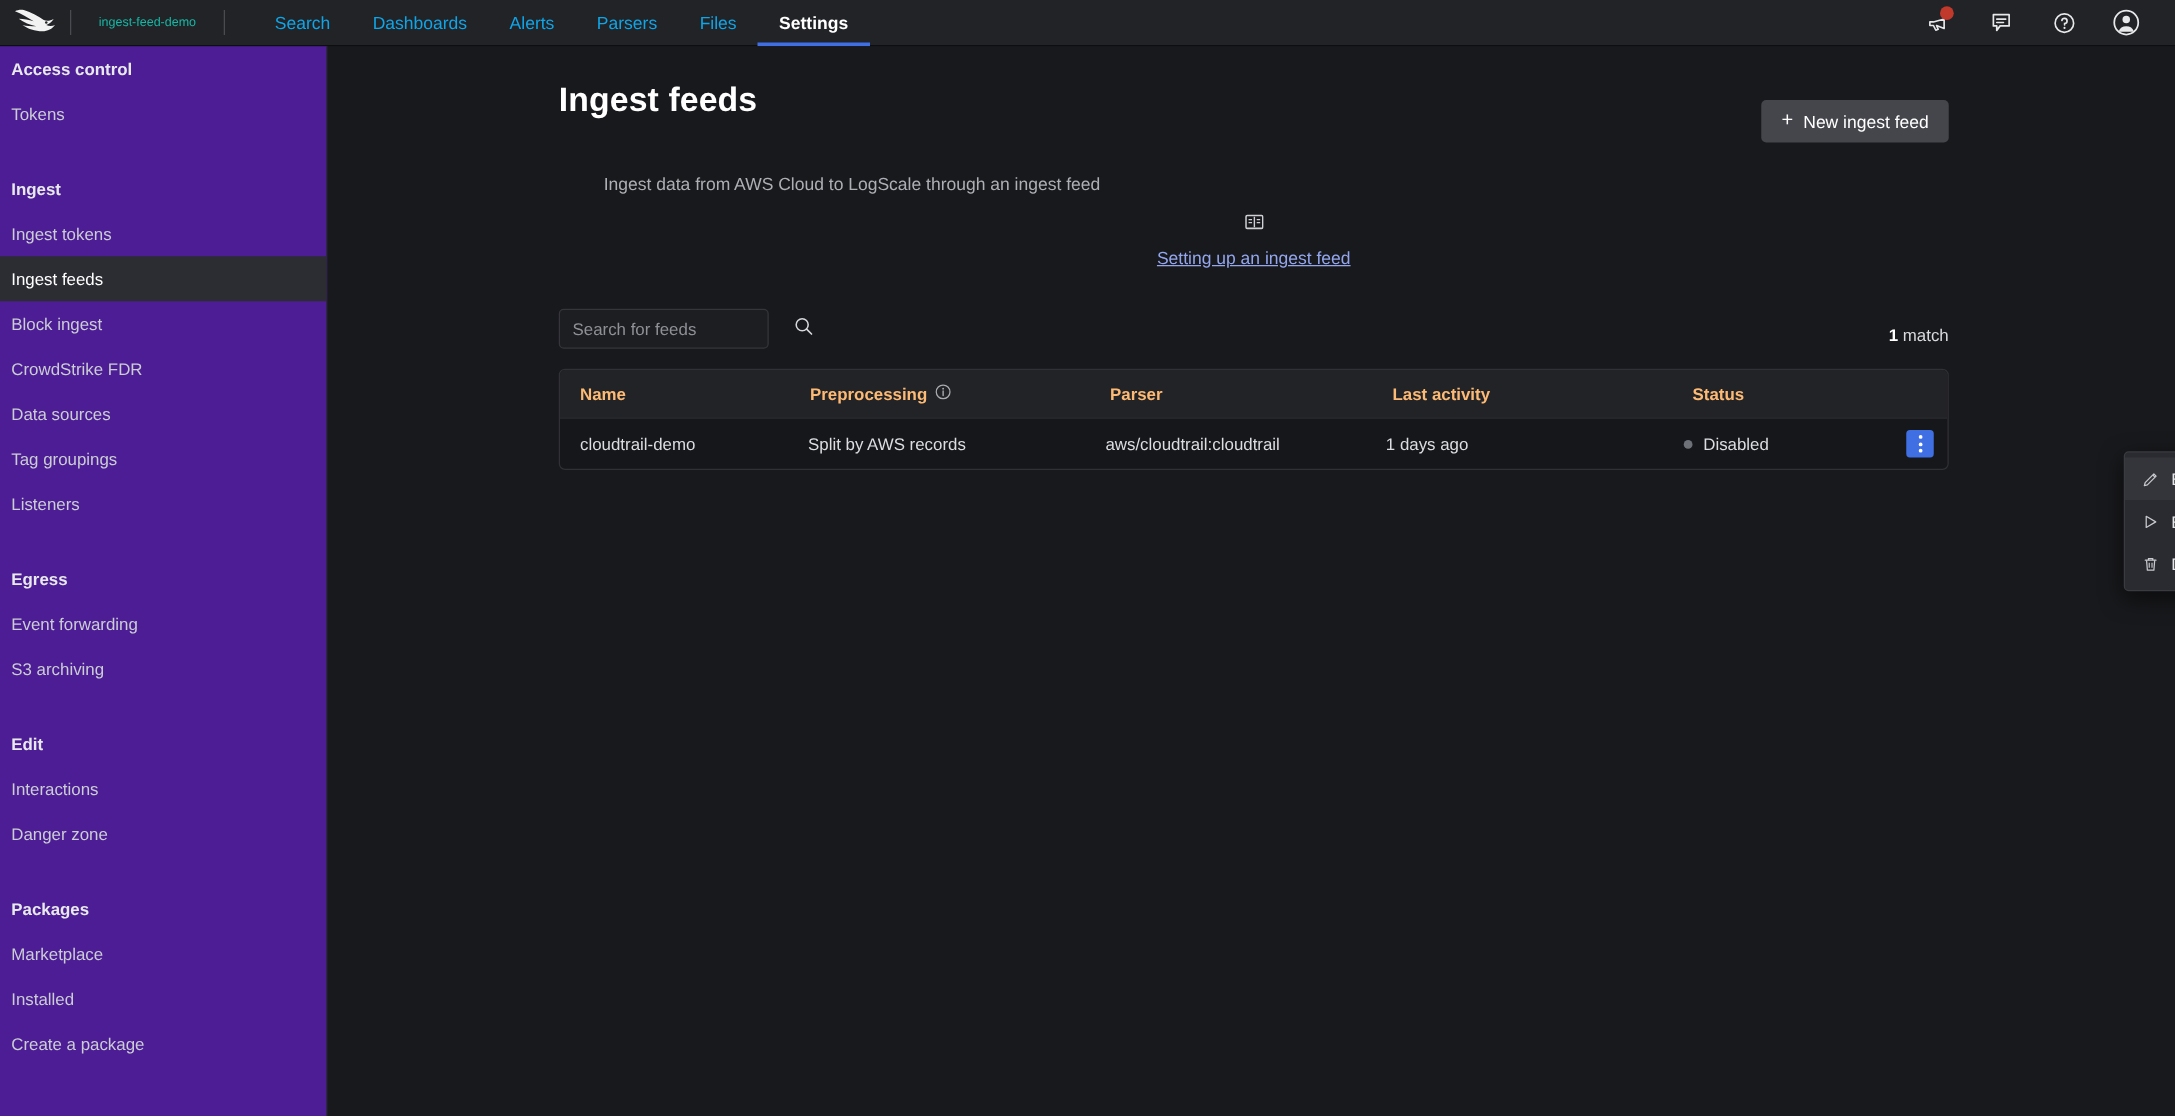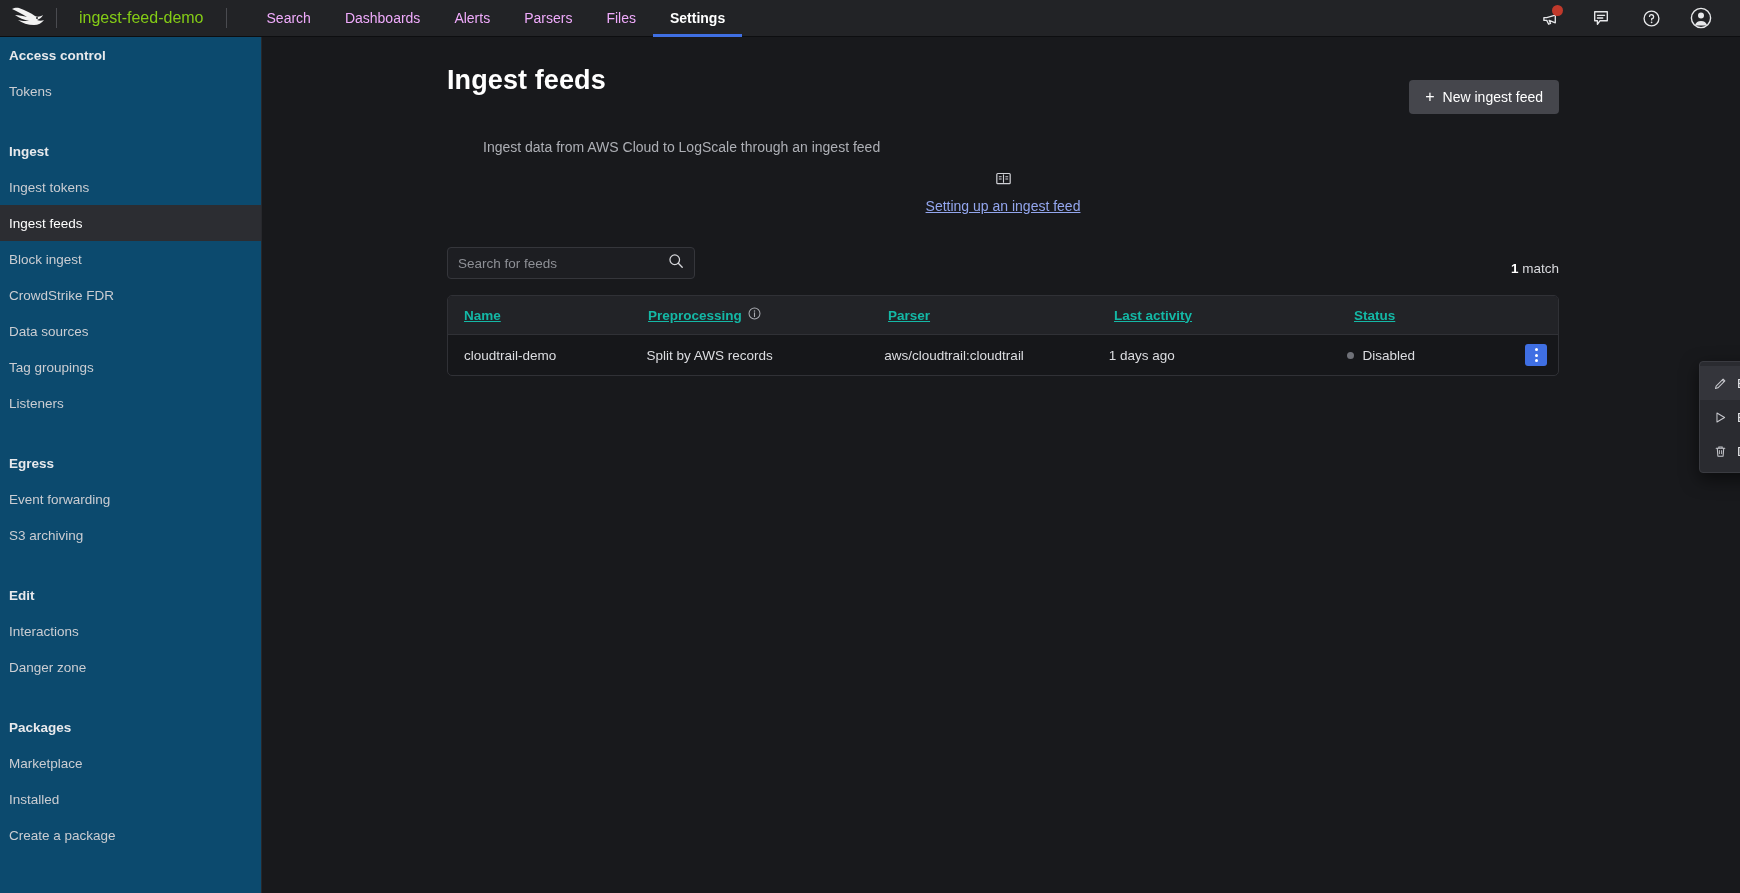--- a/index.html
+++ b/index.html
@@ -30,38 +30,38 @@
     align-items: center;
     justify-content: center;
   }
   .nav-divider {
     width: 1px;
     height: 20px;
     background: #4a4b50;
     flex: 0 0 auto;
   }
   #repo-name {
-    color: #84cc16;
-    font-size: 16px;
+    color: #14b8a6;
+    font-size: 10px;
     padding: 0 22px;
     white-space: nowrap;
   }
   #nav-items {
     display: flex;
     align-items: center;
     height: 37px;
     margin-left: 23px;
   }
   .nav-item {
     position: relative;
     height: 37px;
     display: flex;
     align-items: center;
     padding: 0 17px;
-    color: #f0abfc;
+    color: #0ea5e9;
     font-size: 14px;
     cursor: pointer;
     white-space: nowrap;
   }
   .nav-item.active {
     color: #ffffff;
     font-weight: bold;
   }
   .nav-item.active::after {
     content: "";
@@ -96,21 +96,21 @@
     background: #c0392b;
   }
 
   
   #sidebar {
     position: absolute;
     top: 37px;
     left: 0;
     width: 262px;
     height: 856px;
-    background: #0c4a6e;
+    background: #4c1d95;
     border-right: 1px solid #27282c;
     overflow: hidden;
   }
   .side-group-title {
     color: #e8e9ec;
     font-size: 13.5px;
     font-weight: bold;
     padding: 0 0 0 9px;
     height: 36px;
     display: flex;
@@ -193,21 +193,21 @@
     cursor: pointer;
   }
 
   #search-row {
     display: flex;
     align-items: center;
     justify-content: space-between;
     margin-top: 33px;
   }
   #search-box {
-    width: 248px;
+    width: 168px;
     height: 32px;
     background: #1d1e22;
     border: 1px solid #35363b;
     border-radius: 4px;
     display: flex;
     align-items: center;
     padding: 0 10px;
   }
   #search-input {
     flex: 1;
@@ -240,27 +240,26 @@
     align-items: center;
     height: 39px;
   }
   .trow.header {
     background: #222327;
     border-bottom: 1px solid #303136;
     border-radius: 4px 4px 0 0;
   }
   .trow.body { height: 40px; position: relative; }
   .th {
-    color: #14b8a6;
+    color: #fdba74;
     font-size: 13.5px;
     font-weight: bold;
     display: flex;
     align-items: center;
     gap: 6px;
-    text-decoration: underline;
   }
   .td {
     color: #dcdde1;
     font-size: 13.5px;
     display: flex;
     align-items: center;
   }
   .c-name   { width: 200px; padding-left: 16px; }
   .c-pre    { width: 240px; }
   .c-parser { width: 190px; }

